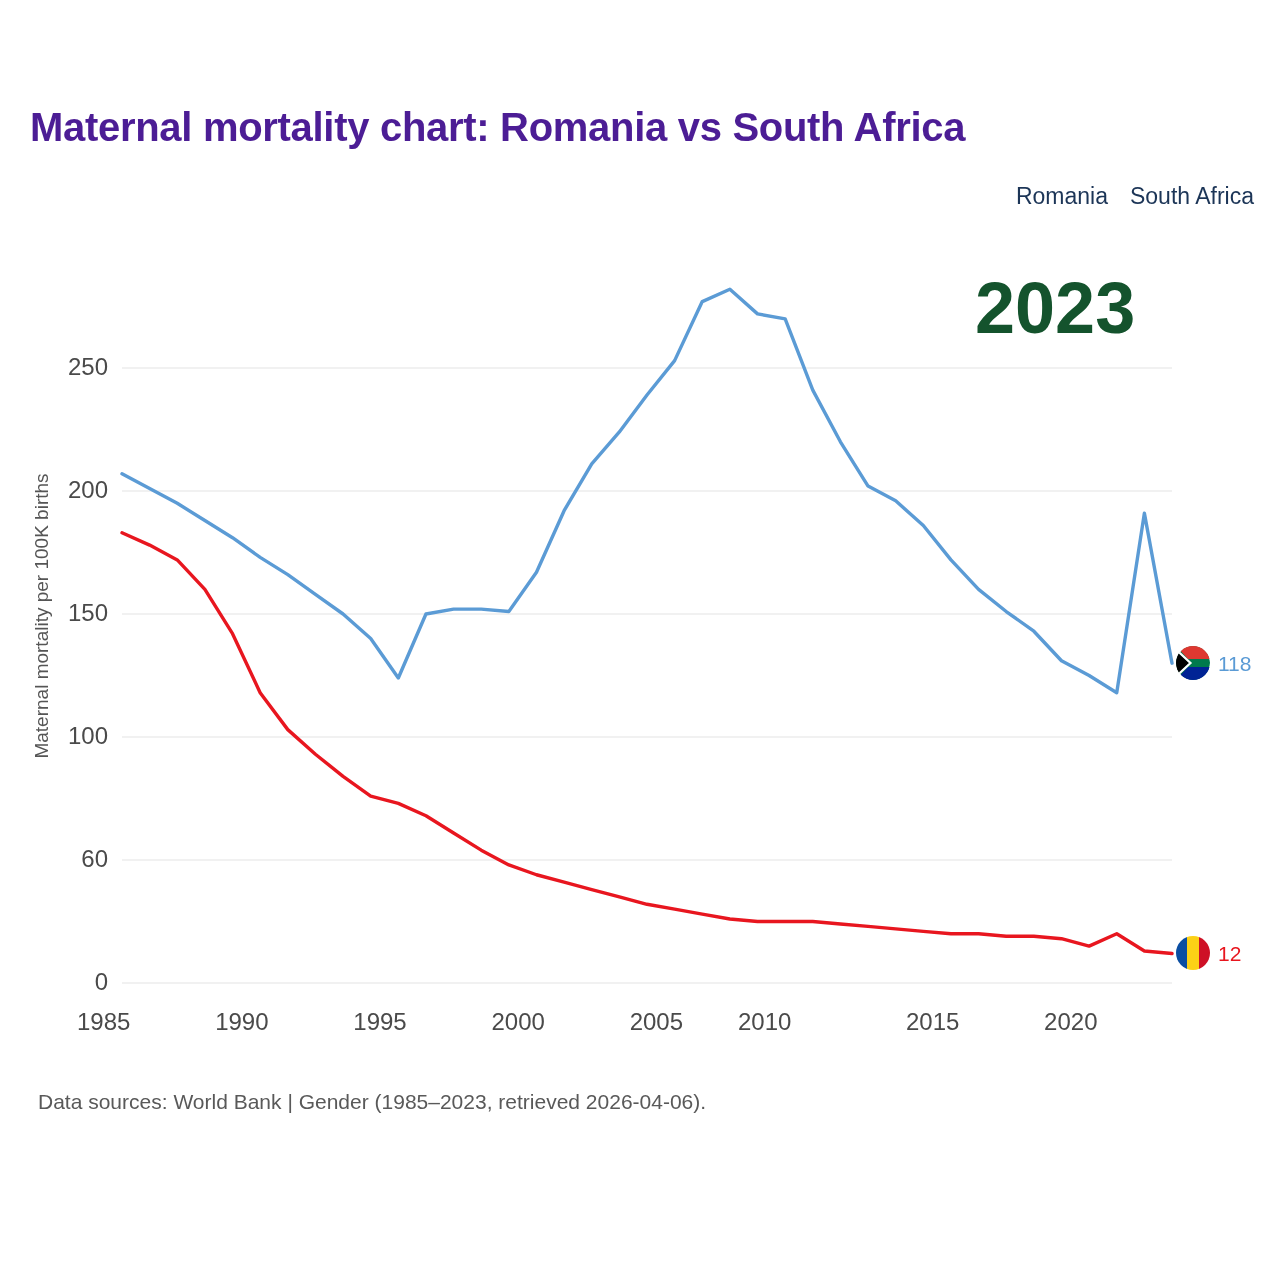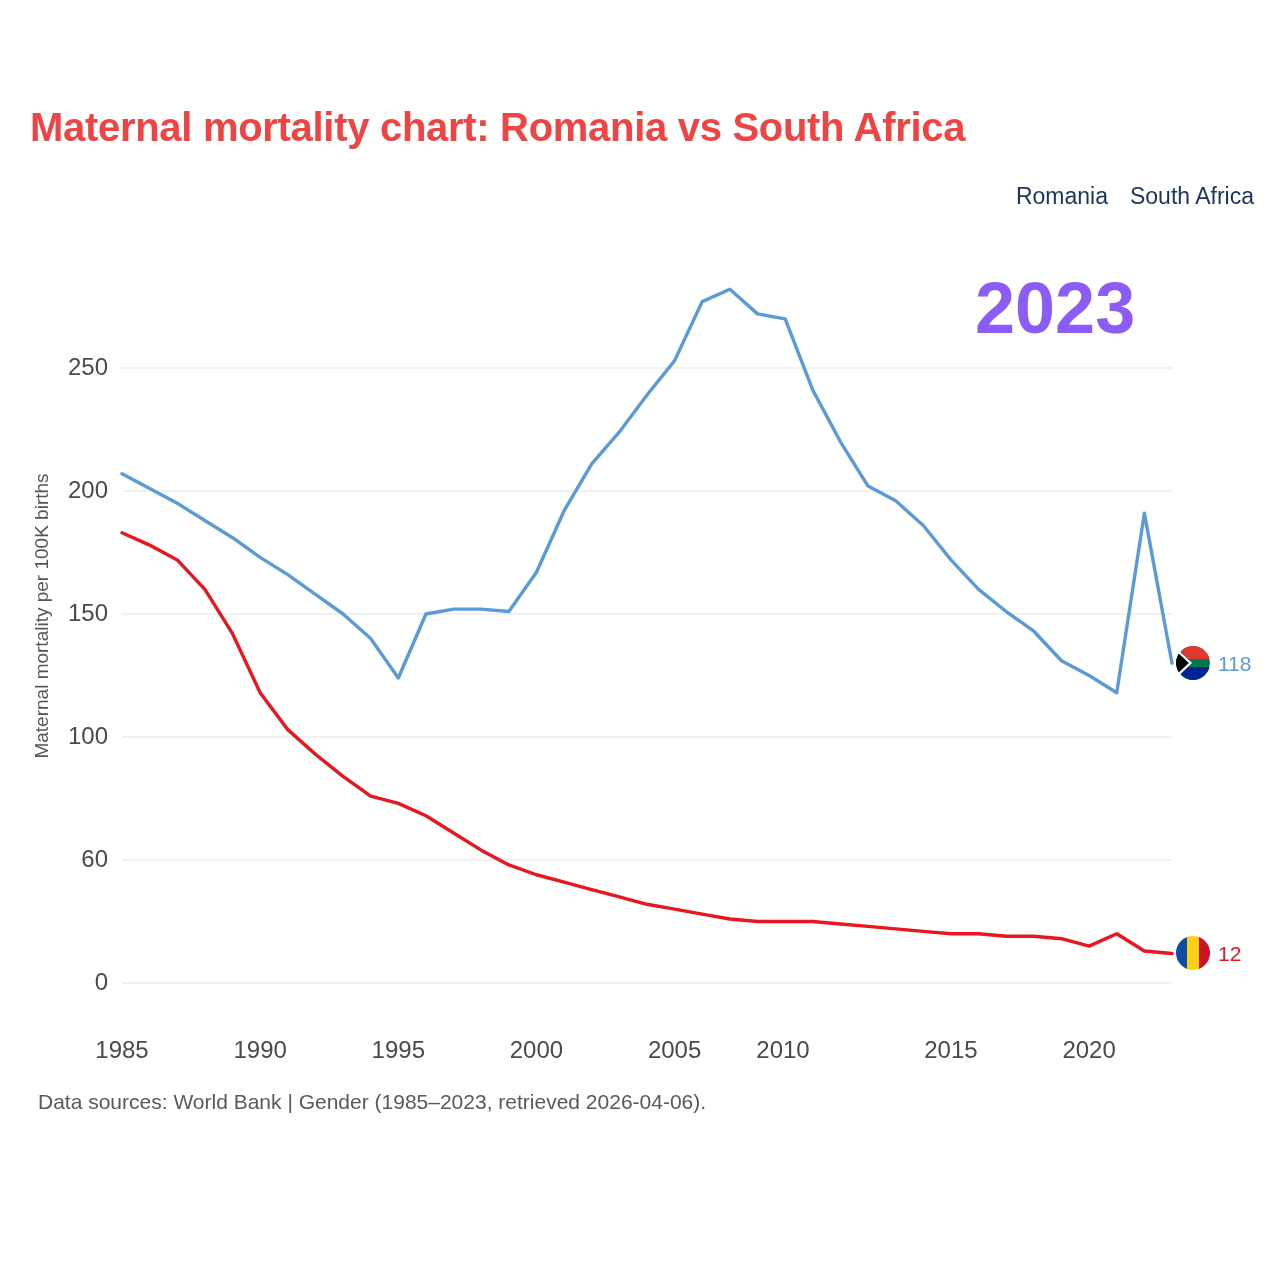--- a/index.html
+++ b/index.html
@@ -17,21 +17,21 @@
   }
 
   
   #chart-title {
     position: absolute;
     left: 30px;
     top: 105px;
     font-size: 40px;
     font-weight: bold;
     letter-spacing: -0.3px;
-    color: #ef4444;
+    color: #4c1d95;
     white-space: nowrap;
   }
 
   
   #legend {
     position: absolute;
     right: 26px;
     top: 184px;
     display: flex;
     gap: 22px;
@@ -70,21 +70,21 @@
     top: 0;
   }
 
   
   #year-watermark {
     position: absolute;
     left: 975px;
     top: 272px;
     font-size: 72px;
     font-weight: bold;
-    color: #8b5cf6;
+    color: #14532d;
     letter-spacing: 0px;
     line-height: 72px;
   }
 
   
   #y-axis-label {
     position: absolute;
     left: -158px;
     top: 605px;
     width: 400px;
@@ -99,23 +99,21 @@
   .tick-text {
     position: absolute;
     font-size: 24px;
     color: #4a4a4a;
   }
   .ytick {
     text-align: right;
     width: 70px;
   }
   .xtick {
-    text-align: center;
     width: 90px;
-    margin-top: 28px;
   }
 
   
   .end-marker {
     position: absolute;
     display: flex;
     align-items: center;
     gap: 8px;
   }
   .flag {

